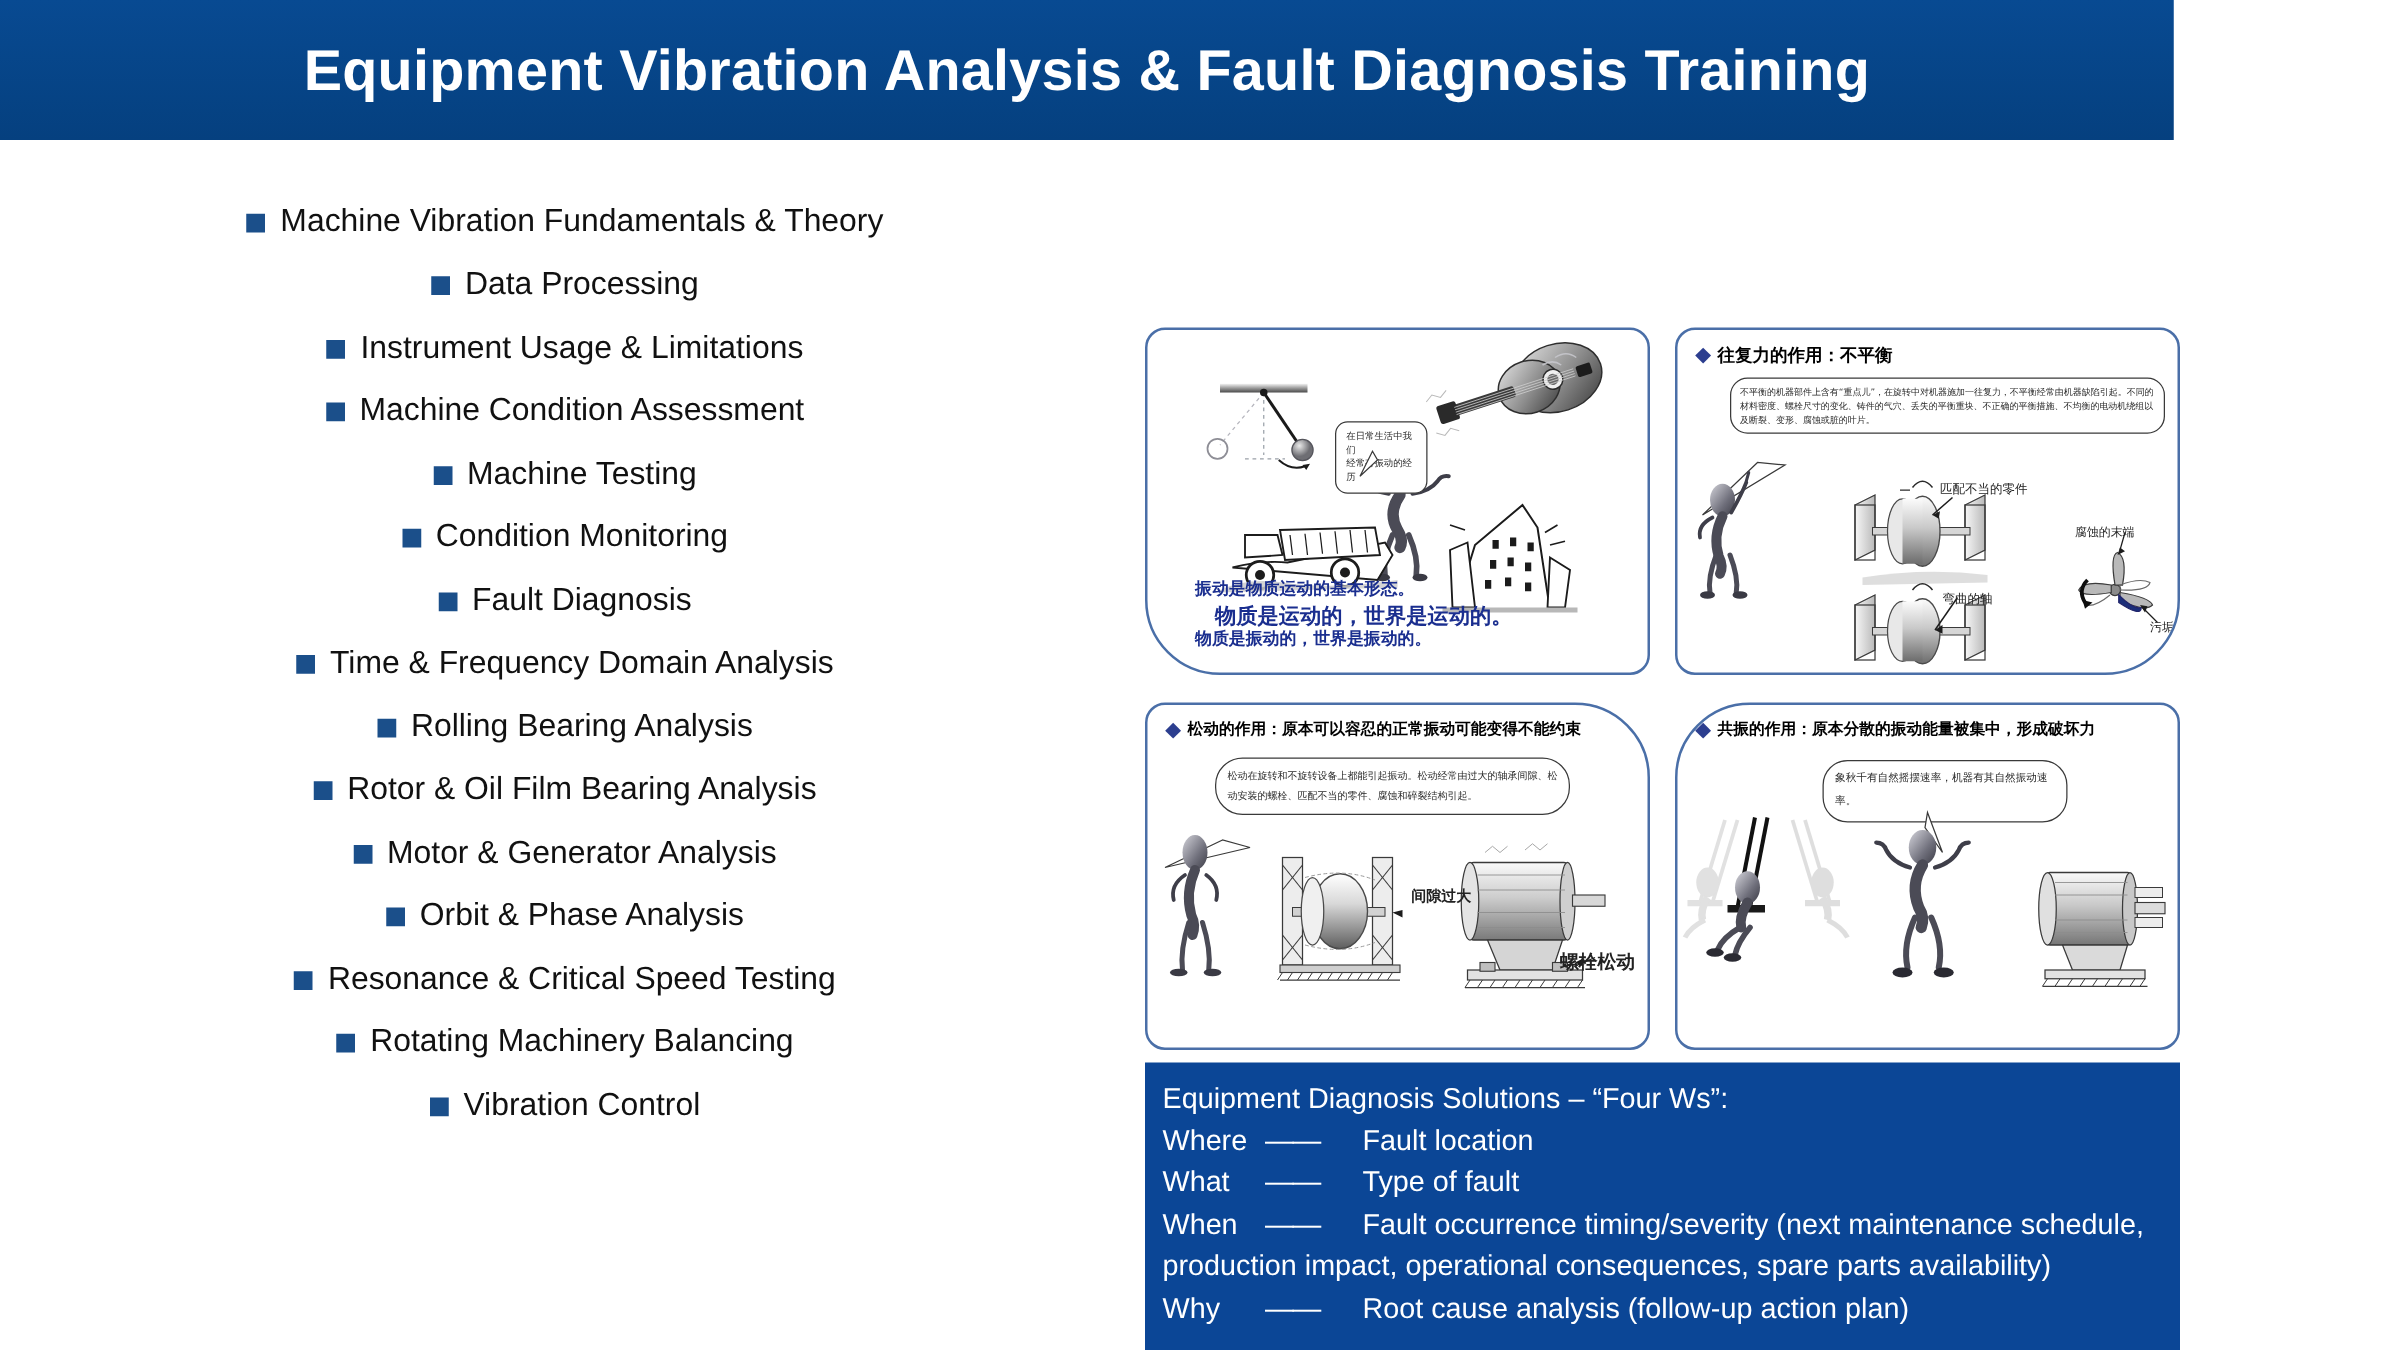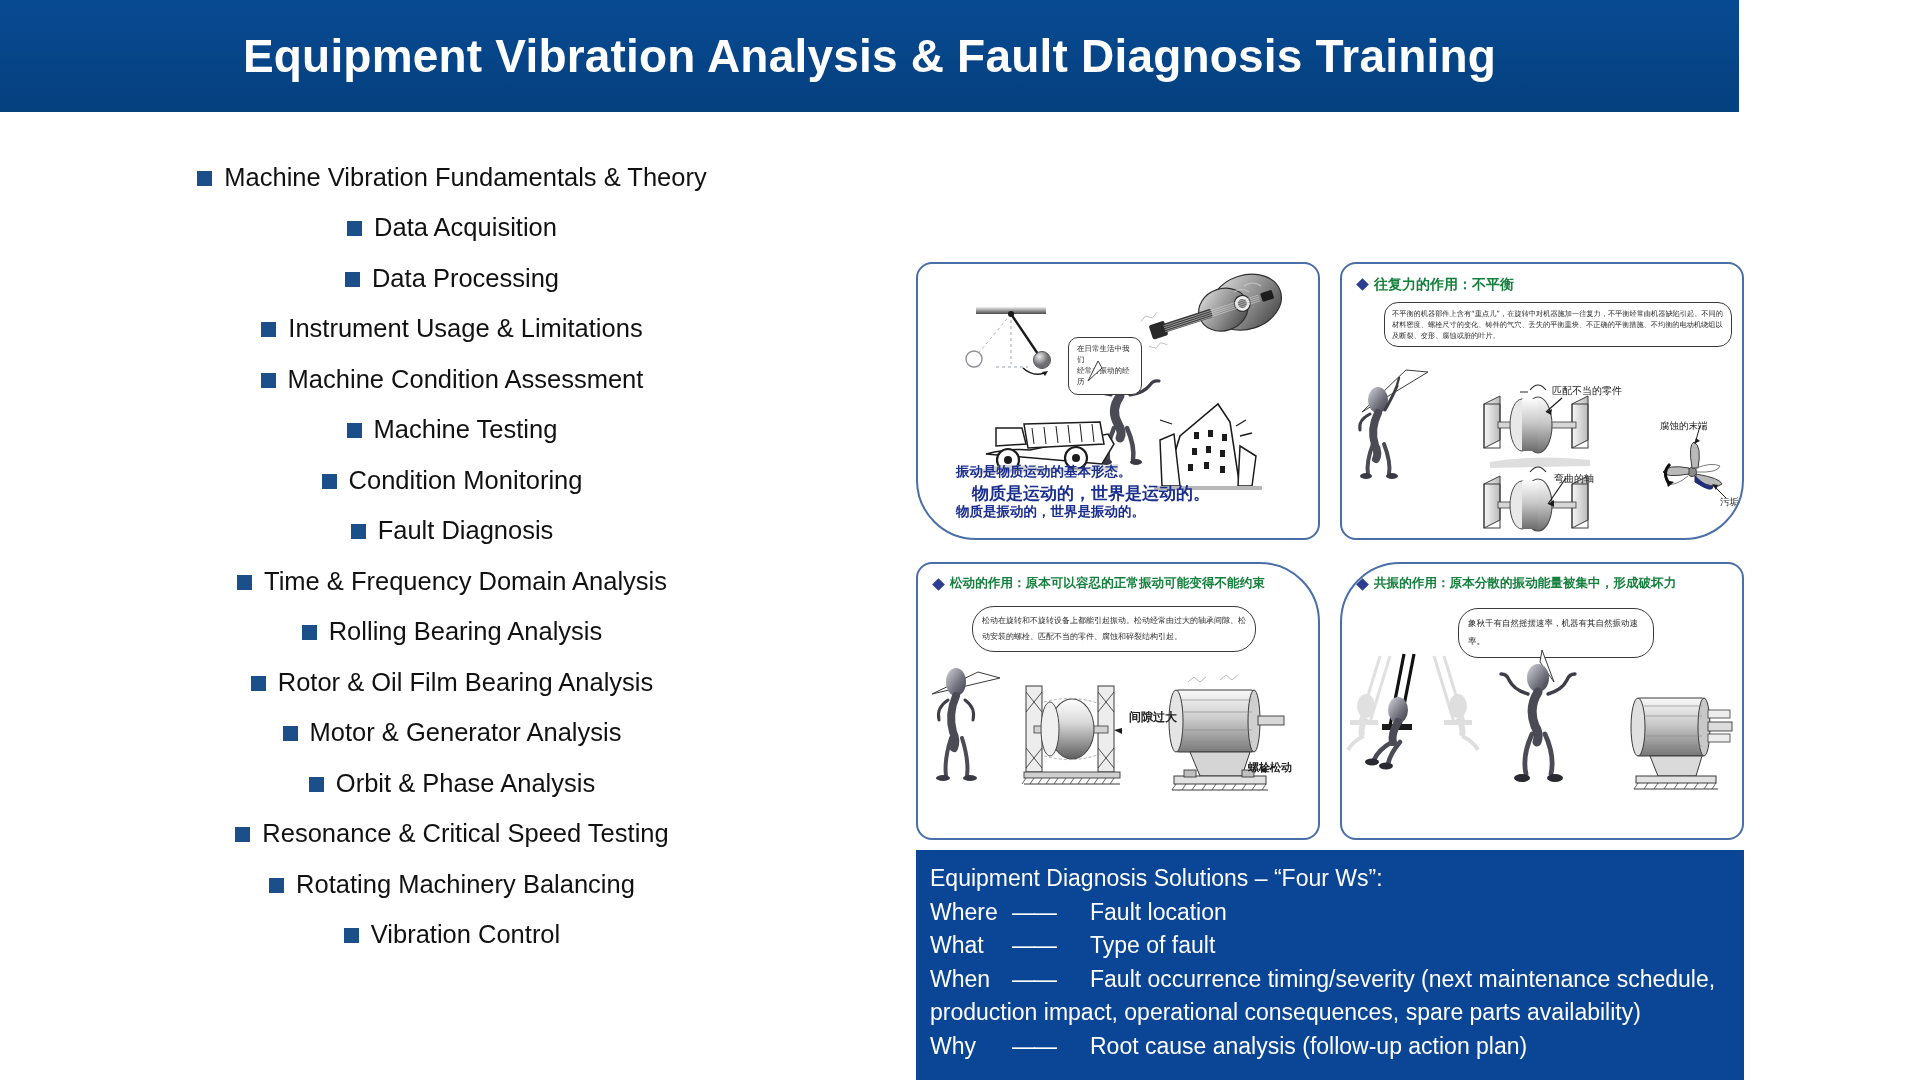--- a/index.html
+++ b/index.html
@@ -115,21 +115,21 @@
     width: 9px; height: 9px;
     background: #2c3e8f;
     transform: rotate(45deg);
     flex: 0 0 auto;
     margin-top: 4px;
   }
   .panel-heading-text {
     font-family: Liberation Sans, sans-serif;
     font-size: 12.5px;
     font-weight: bold;
-    color: #15803d;
+    color: #000000;
     line-height: 1.25;
   }
 
   .speech-bubble {
     position: absolute;
     border: 1px solid #3a3a3a;
     border-radius: 14px;
     background: #ffffff;
     box-sizing: border-box;
     padding: 6px 8px;
@@ -188,24 +188,20 @@
 <body>
 
 <div id="title-banner">
   <div id="title-text">Equipment Vibration Analysis &amp; Fault Diagnosis Training</div>
 </div>
 
 <div id="topic-list">
   <div class="topic-item">
     <span class="topic-bullet"></span>
     <span class="topic-label">Machine Vibration Fundamentals &amp; Theory</span>
-  </div>
-  <div class="topic-item">
-    <span class="topic-bullet"></span>
-    <span class="topic-label">Data Acquisition</span>
   </div>
   <div class="topic-item">
     <span class="topic-bullet"></span>
     <span class="topic-label">Data Processing</span>
   </div>
   <div class="topic-item">
     <span class="topic-bullet"></span>
     <span class="topic-label">Instrument Usage &amp; Limitations</span>
   </div>
   <div class="topic-item">
@@ -597,21 +593,21 @@
         <g stroke="#9a9a9a" stroke-width="0.7" fill="none">
           <path d="M20 0 l6 -5 l6 5 l6 -5"></path>
             <path d="M52 -2 l6 -5 l6 5 l6 -5"></path>
         </g>
         <path d="M108 84 l-14 6" stroke="#1c1c1c" stroke-width="1"></path>
         <path d="M92 88 l6 -3 l0 6 z" fill="#1c1c1c"></path>
       </g>
     </svg>
 
     <div class="cn-label" style="left:211px; top:145px; font-size:12px; font-weight:bold;">间隙过大</div>
-    <div class="cn-label" style="left:330px; top:196px; font-size:11px; font-weight:bold;">螺栓松动</div>
+    <div class="cn-label" style="left:330px; top:196px; font-size:15px; font-weight:bold;">螺栓松动</div>
   </div>
 
   <div class="panel" id="panel-resonance">
     <div class="panel-heading">
       <span class="diamond-icon"></span>
       <span class="panel-heading-text" style="font-size:12.6px;">共振的作用：原本分散的振动能量被集中，形成破坏力</span>
     </div>
 
     <div class="speech-bubble" style="left:116px; top:44px; width:196px; font-size:8.5px; line-height:2.1; padding:6px 9px; border-radius:20px;">
       <span>象秋千有自然摇摆速率，机器有其自然振动速率。</span>

